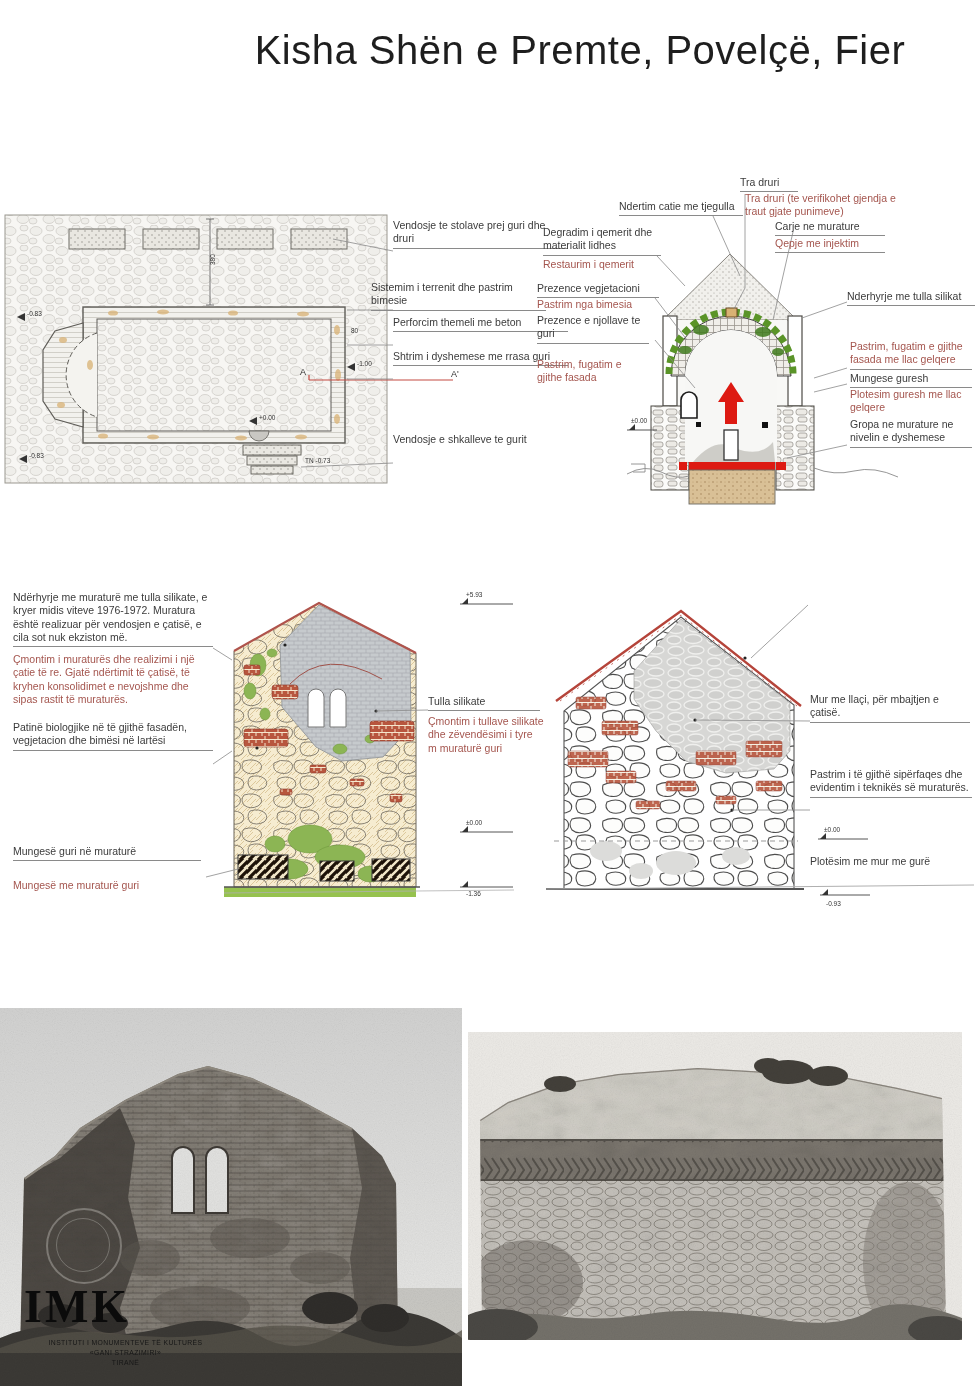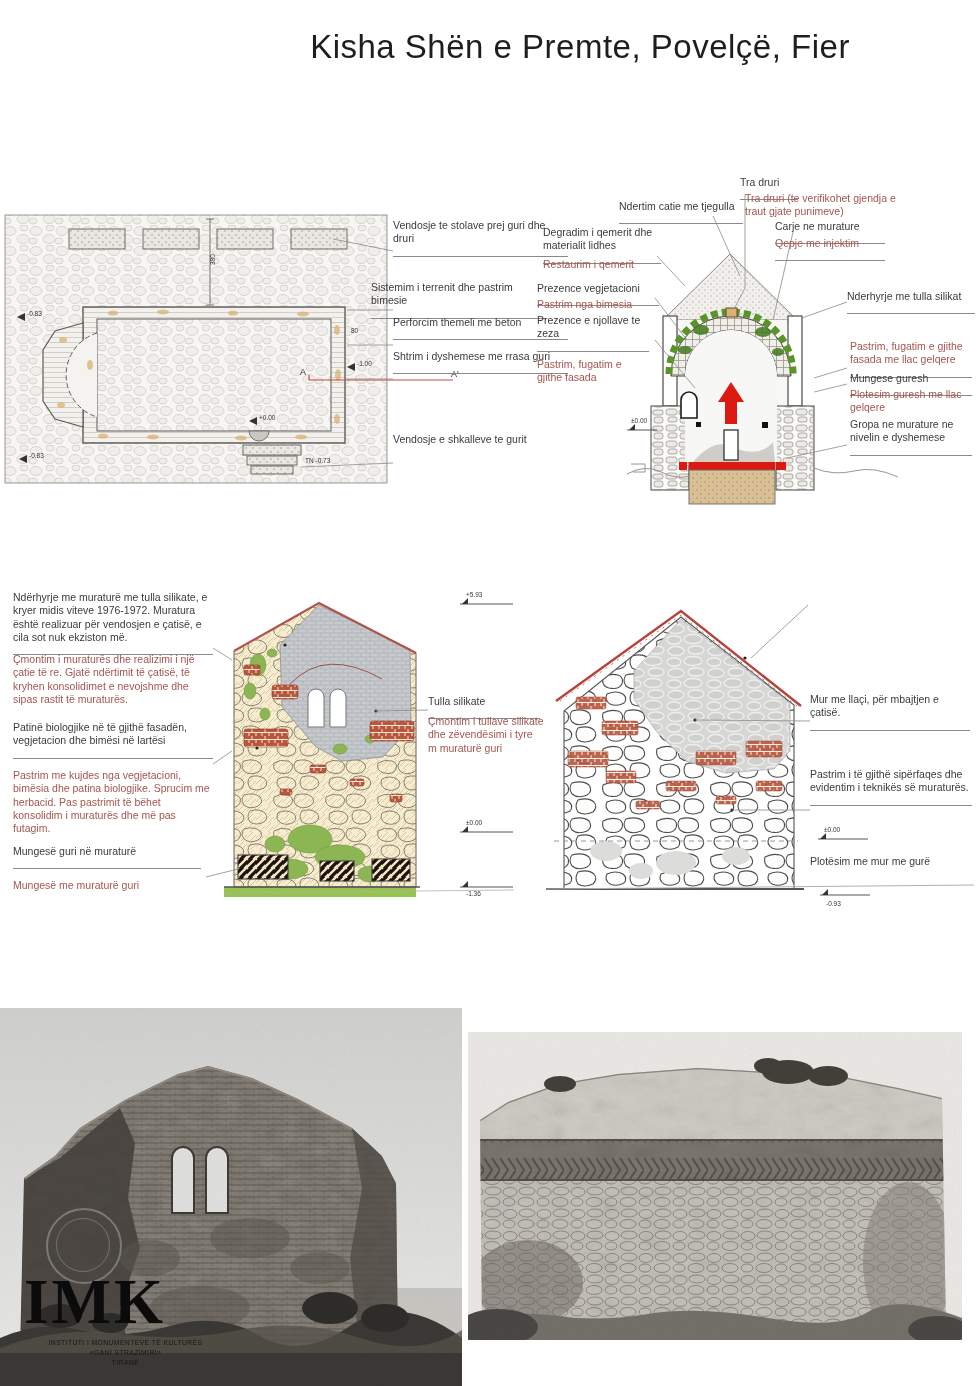--- a/index.html
+++ b/index.html
@@ -1,29 +1,29 @@
 <!DOCTYPE html>
 <html><head>
 <meta charset="utf-8">
 <style>
   html,body{margin:0;padding:0;background:#fff}
   .sheet{position:relative;width:980px;height:1386px;background:#fff;overflow:hidden;
          font-family:"Liberation Sans",sans-serif;color:#3b3b3b}
   .title{position:absolute;left:250px;top:28px;width:660px;height:48px;
-         font-size:33px;letter-spacing:.5px;color:#1e1e1e;text-align:center;white-space:nowrap}
+         font-size:40px;letter-spacing:.5px;color:#1e1e1e;text-align:center;white-space:nowrap}
   .panel{position:absolute}
   .panel svg{position:absolute;left:0;top:0}
   .lab{position:absolute;font-size:10.5px;line-height:1.27;color:#3b3b3b}
   .red{color:#a4554e}
-  .u{border-bottom:1px solid #8a8a8a;padding-bottom:10px}
+  .u{border-bottom:1px solid #8a8a8a;padding-bottom:2px}
   .logo{position:absolute;left:18px;top:1202px;width:220px;color:#0b0b0b}
   .logo .emblem{position:absolute;left:28px;top:6px;width:72px;height:72px;border:2px solid rgba(220,218,212,.35);border-radius:50%}
   .logo .emblem .inner{position:absolute;left:8px;top:8px;width:52px;height:52px;border:1px solid rgba(220,218,212,.3);border-radius:50%}
-  .logo .imk{position:absolute;left:6px;top:72px;font-family:"Liberation Serif",serif;font-weight:700;
-             font-size:63px;line-height:.9;letter-spacing:3px}
+  .logo .imk{position:absolute;left:6px;top:84px;font-family:"Liberation Serif",serif;font-weight:700;
+             font-size:46px;line-height:.9;letter-spacing:3px}
   .logo .cap{position:absolute;left:0px;top:136px;width:215px;text-align:center;font-size:6.8px;letter-spacing:.4px;line-height:1.5;color:#161616}
 </style>
 </head>
 <body>
 
 <div class="sheet">
 
   <div class="title">Kisha Shën e Premte, Povelçë, Fier</div>
 
   <div class="panel" style="left:3px;top:205px;width:585px;height:292px">
@@ -203,21 +203,21 @@
     </svg>
     <div class="lab u" style="left:205px;top:8px;width:58px">Tra druri</div>
     <div class="lab red" style="left:210px;top:24px;width:172px">Tra druri (te verifikohet gjendja e traut gjate punimeve)</div>
     <div class="lab u" style="left:84px;top:32px;width:124px">Ndertim catie me tjegulla</div>
     <div class="lab u" style="left:240px;top:52px;width:110px">Carje ne murature</div>
     <div class="lab red u" style="left:240px;top:69px;width:110px">Qepje me injektim</div>
     <div class="lab u" style="left:8px;top:58px;width:118px">Degradim i qemerit dhe materialit lidhes</div>
     <div class="lab red" style="left:8px;top:90px;width:118px">Restaurim i qemerit</div>
     <div class="lab u" style="left:2px;top:114px;width:122px">Prezence vegjetacioni</div>
     <div class="lab red" style="left:2px;top:130px;width:122px">Pastrim nga bimesia</div>
-    <div class="lab u" style="left:2px;top:146px;width:112px">Prezence e njollave te zeza</div>
+    <div class="lab u" style="left:2px;top:146px;width:112px">Prezence e njollave te guri</div>
     <div class="lab red" style="left:2px;top:190px;width:112px">Pastrim, fugatim e gjithe fasada</div>
     <div class="lab u" style="left:312px;top:122px;width:128px">Nderhyrje me tulla silikat</div>
     <div class="lab red u" style="left:315px;top:172px;width:122px">Pastrim, fugatim e gjithe fasada me llac gelqere</div>
     <div class="lab u" style="left:315px;top:204px;width:122px">Mungese guresh</div>
     <div class="lab red" style="left:315px;top:220px;width:122px">Plotesim  guresh me llac gelqere</div>
     <div class="lab u" style="left:315px;top:250px;width:122px">Gropa ne murature ne nivelin e dyshemese</div>
   </div>
 
   <div class="panel" style="left:8px;top:583px;width:540px;height:345px">
     <svg width="540" height="345" viewBox="0 0 540 345">
@@ -305,21 +305,20 @@
           <polygon points="454,249 460,243 460,249" fill="#333"></polygon>
         <text x="458" y="242" font-size="6.5" fill="#333">±0.00</text>
         <line x1="452" y1="304" x2="505" y2="304" stroke="#555" stroke-width="1"></line>
           <polygon points="454,304 460,298 460,304" fill="#333"></polygon>
         <text x="458" y="313" font-size="6.5" fill="#333">-1.36</text>
       </g>
     </svg>
     <div class="lab u" style="left:5px;top:8px;width:200px">Ndërhyrje me muraturë me tulla silikate, e kryer midis viteve 1976-1972. Muratura është realizuar për vendosjen e çatisë, e cila sot nuk ekziston më.</div>
     <div class="lab u" style="left:5px;top:138px;width:200px">Patinë biologjike në  të gjithë fasadën, vegjetacion dhe bimësi në lartësi</div>
     <div class="lab red" style="left:5px;top:70px;width:200px">Çmontim i muraturës dhe realizimi i një çatie të re. Gjatë ndërtimit të çatisë, të kryhen konsolidimet e nevojshme dhe sipas rastit të muraturës.</div>
-    <div class="lab red" style="left:5px;top:186px;width:200px">Pastrim me kujdes nga vegjetacioni, bimësia dhe patina biologjike. Sprucim me herbacid. Pas pastrimit të bëhet konsolidim i muraturës dhe më pas futagim.</div>
     <div class="lab u" style="left:5px;top:262px;width:188px">Mungesë guri në muraturë</div>
     <div class="lab red" style="left:5px;top:296px;width:188px">Mungesë me muraturë guri</div>
     <div class="lab u" style="left:420px;top:112px;width:112px">Tulla silikate</div>
     <div class="lab red" style="left:420px;top:132px;width:116px">Çmontim i tullave silikate dhe zëvendësimi i tyre m muraturë guri</div>
   </div>
 
   <div class="panel" style="left:538px;top:563px;width:442px;height:360px">
     <svg width="442" height="360" viewBox="0 0 442 360">
       <defs>
         <pattern id="wst" width="54" height="36" patternUnits="userSpaceOnUse">

